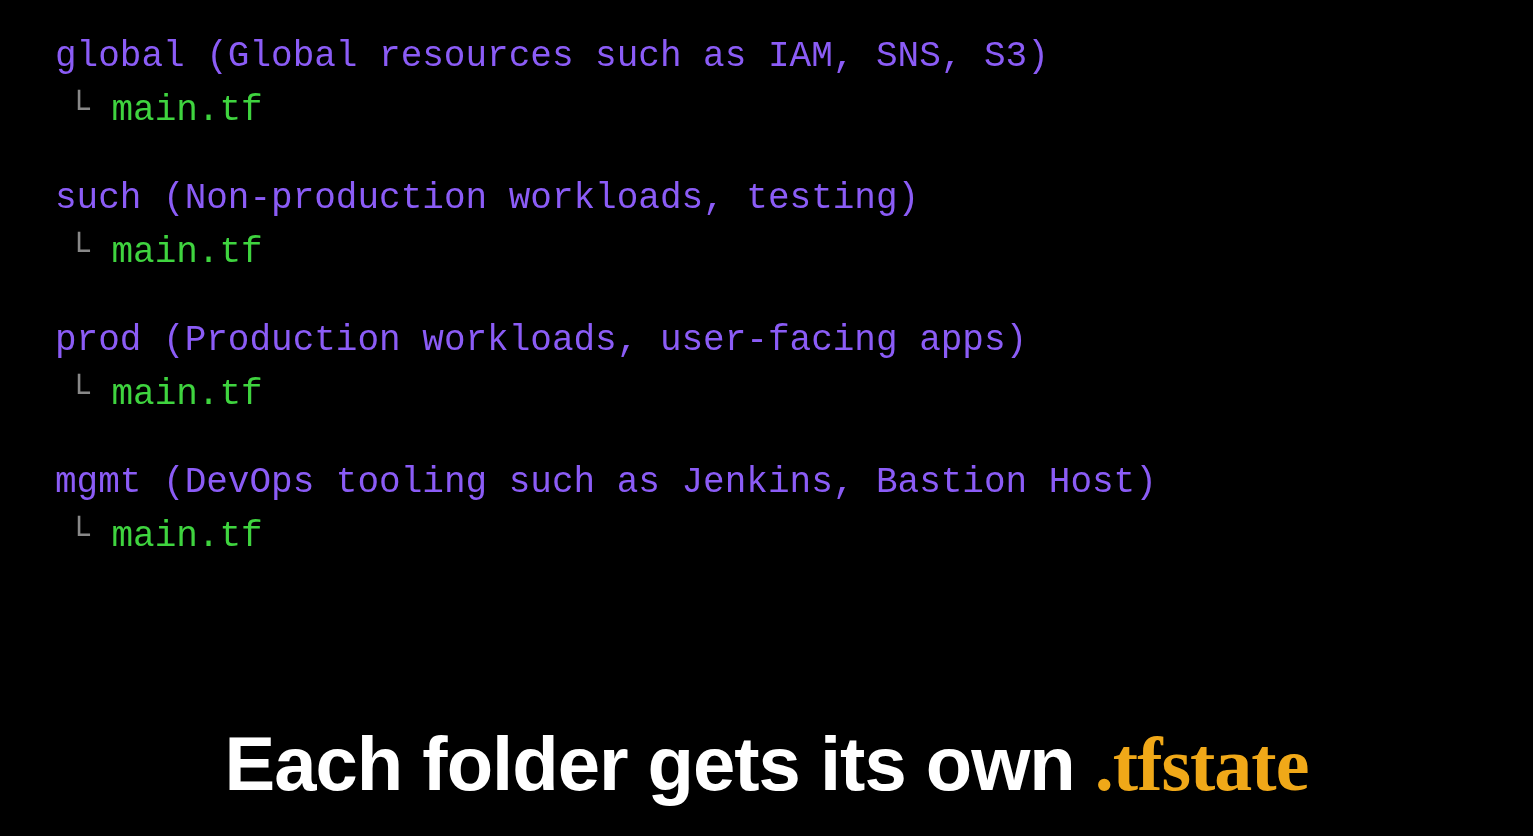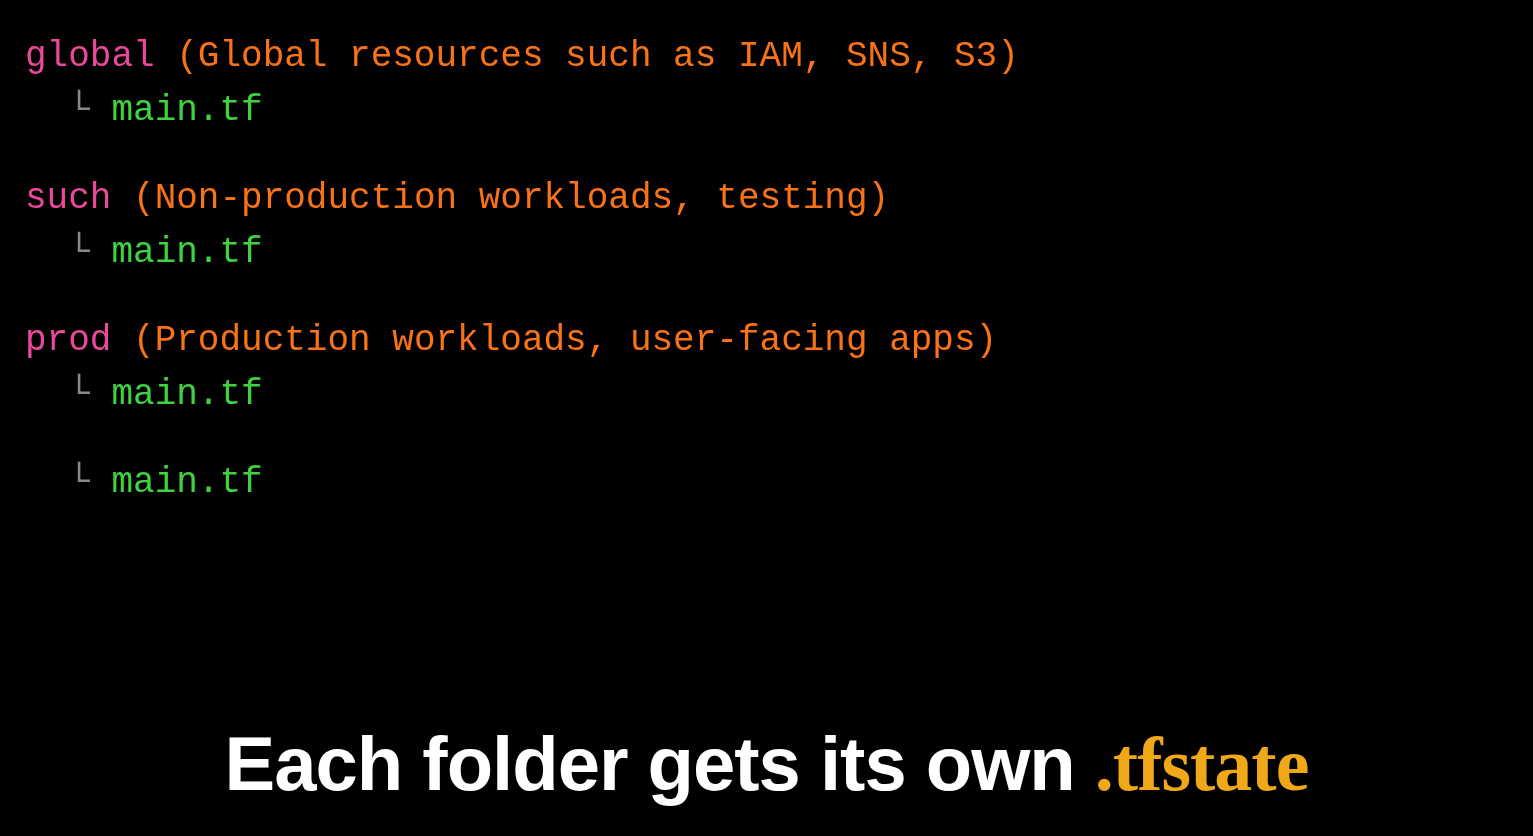--- a/index.html
+++ b/index.html
@@ -20,24 +20,25 @@
       font-size: 36px;
       line-height: 1.5;
     }
     .folder-block {
       margin-bottom: 34px;
     }
     .folder-line {
       display: block;
     }
     .folder-name {
-      color: #ec4899;
+      color: #8b5cf6;
+      margin-left: 30px;
     }
     .folder-desc {
-      color: #f97316;
+      color: #8b5cf6;
     }
     .child-line {
       display: block;
     }
     .tree-branch {
       color: #888888;
     }
     .file-name {
       color: #3fd43f;
       margin-top: 35px;
@@ -76,19 +77,20 @@
     <span class="folder-line"><span class="folder-name">such</span> <span class="folder-desc">(Non-production workloads, testing)</span></span>
     <span class="child-line"><span class="tree-branch" style="white-space:pre;">  └ </span><span class="file-name">main.tf</span></span>
   </div>
 
   <div class="folder-block">
     <span class="folder-line"><span class="folder-name">prod</span> <span class="folder-desc">(Production workloads, user-facing apps)</span></span>
     <span class="child-line"><span class="tree-branch" style="white-space:pre;">  └ </span><span class="file-name">main.tf</span></span>
   </div>
 
   <div class="folder-block">
+    <span class="folder-line"><span class="folder-name">mgmt</span> <span class="folder-desc">(DevOps tooling such as Jenkins, Bastion Host)</span></span>
     <span class="child-line"><span class="tree-branch" style="white-space:pre;">  └ </span><span class="file-name">main.tf</span></span>
   </div>
 </div>
 
 <div class="caption">
   <span class="caption-text">Each folder gets its own </span><span class="caption-highlight">.tfstate</span>
 </div>
 
 </body></html>

